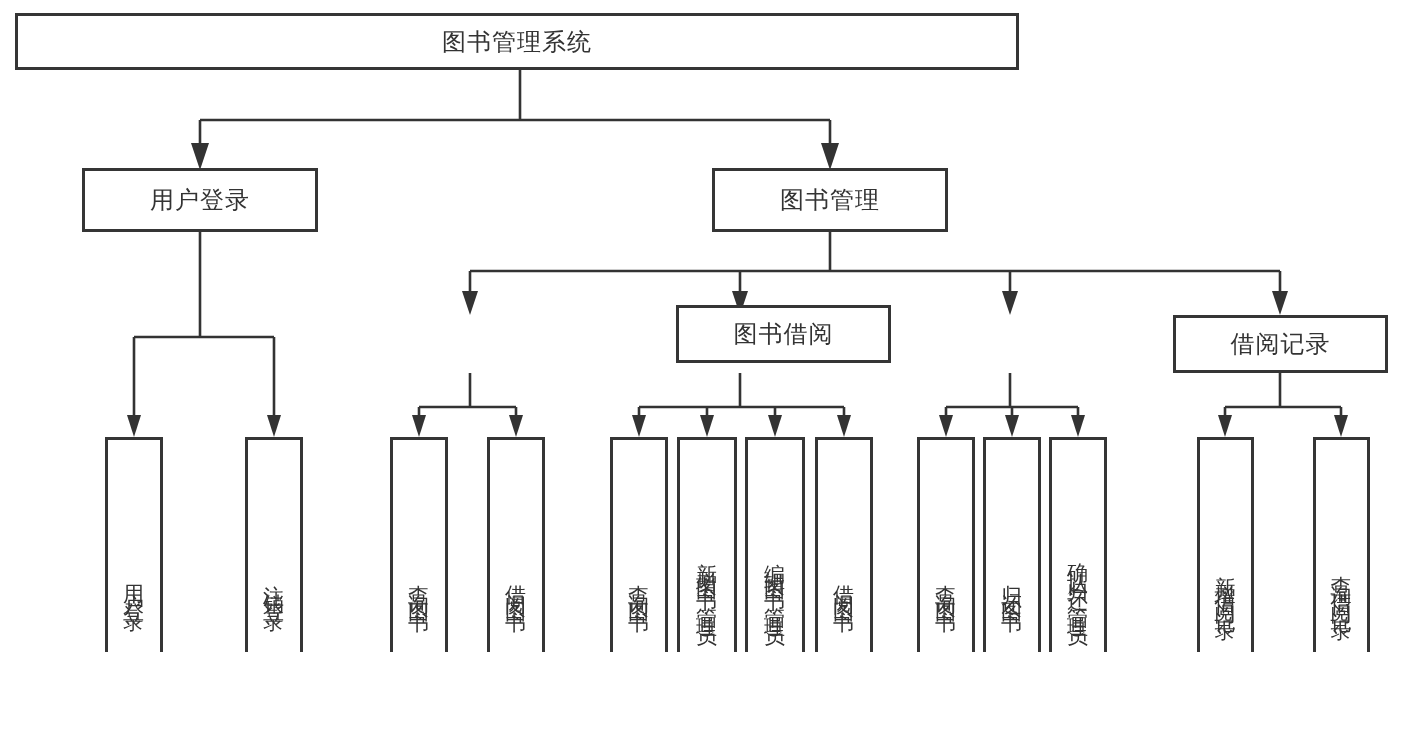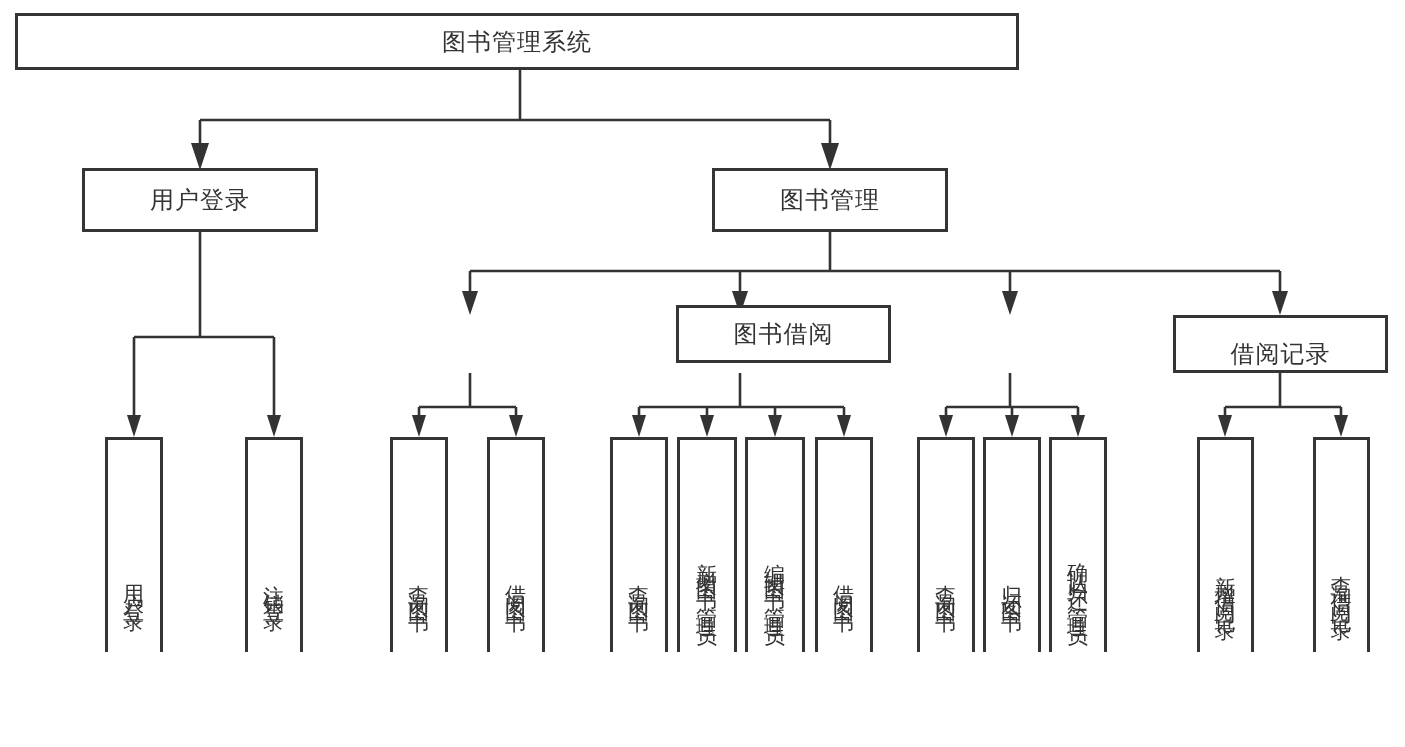--- a/index.html
+++ b/index.html
@@ -52,21 +52,21 @@
     line-height: 1;
     white-space: nowrap;
   }
   
   #n-root   { left: 15px;   top: 13px;  width: 1004px; height: 57px; }
   #n-l2a    { left: 82px;   top: 168px; width: 236px;  height: 64px; }
   #n-l2b    { left: 712px;  top: 168px; width: 236px;  height: 64px; }
   #n-l3a    { left: 363px;  top: 315px; width: 215px;  height: 58px; }
   #n-l3b    { left: 633px;  top: 305px; width: 215px;  height: 58px; margin-left: 43px; }
   #n-l3c    { left: 903px;  top: 315px; width: 215px;  height: 58px; }
-  #n-l3d    { left: 1173px; top: 315px; width: 215px;  height: 58px; align-items: flex-end; }
+  #n-l3d    { left: 1173px; top: 315px; width: 215px;  height: 58px; }
   .leaf     { top: 437px; height: 298px; width: 58px; }
   #n-ul1 { left: 105px; }
   #n-ul2 { left: 245px; }
   #n-nb1 { left: 390px; }
   #n-nb2 { left: 487px; }
   #n-bb1 { left: 610px; }
   #n-bb2 { left: 677px; width: 60px; }
   #n-bb3 { left: 745px; width: 60px; }
   #n-bb4 { left: 815px; }
   #n-cb1 { left: 917px; }

